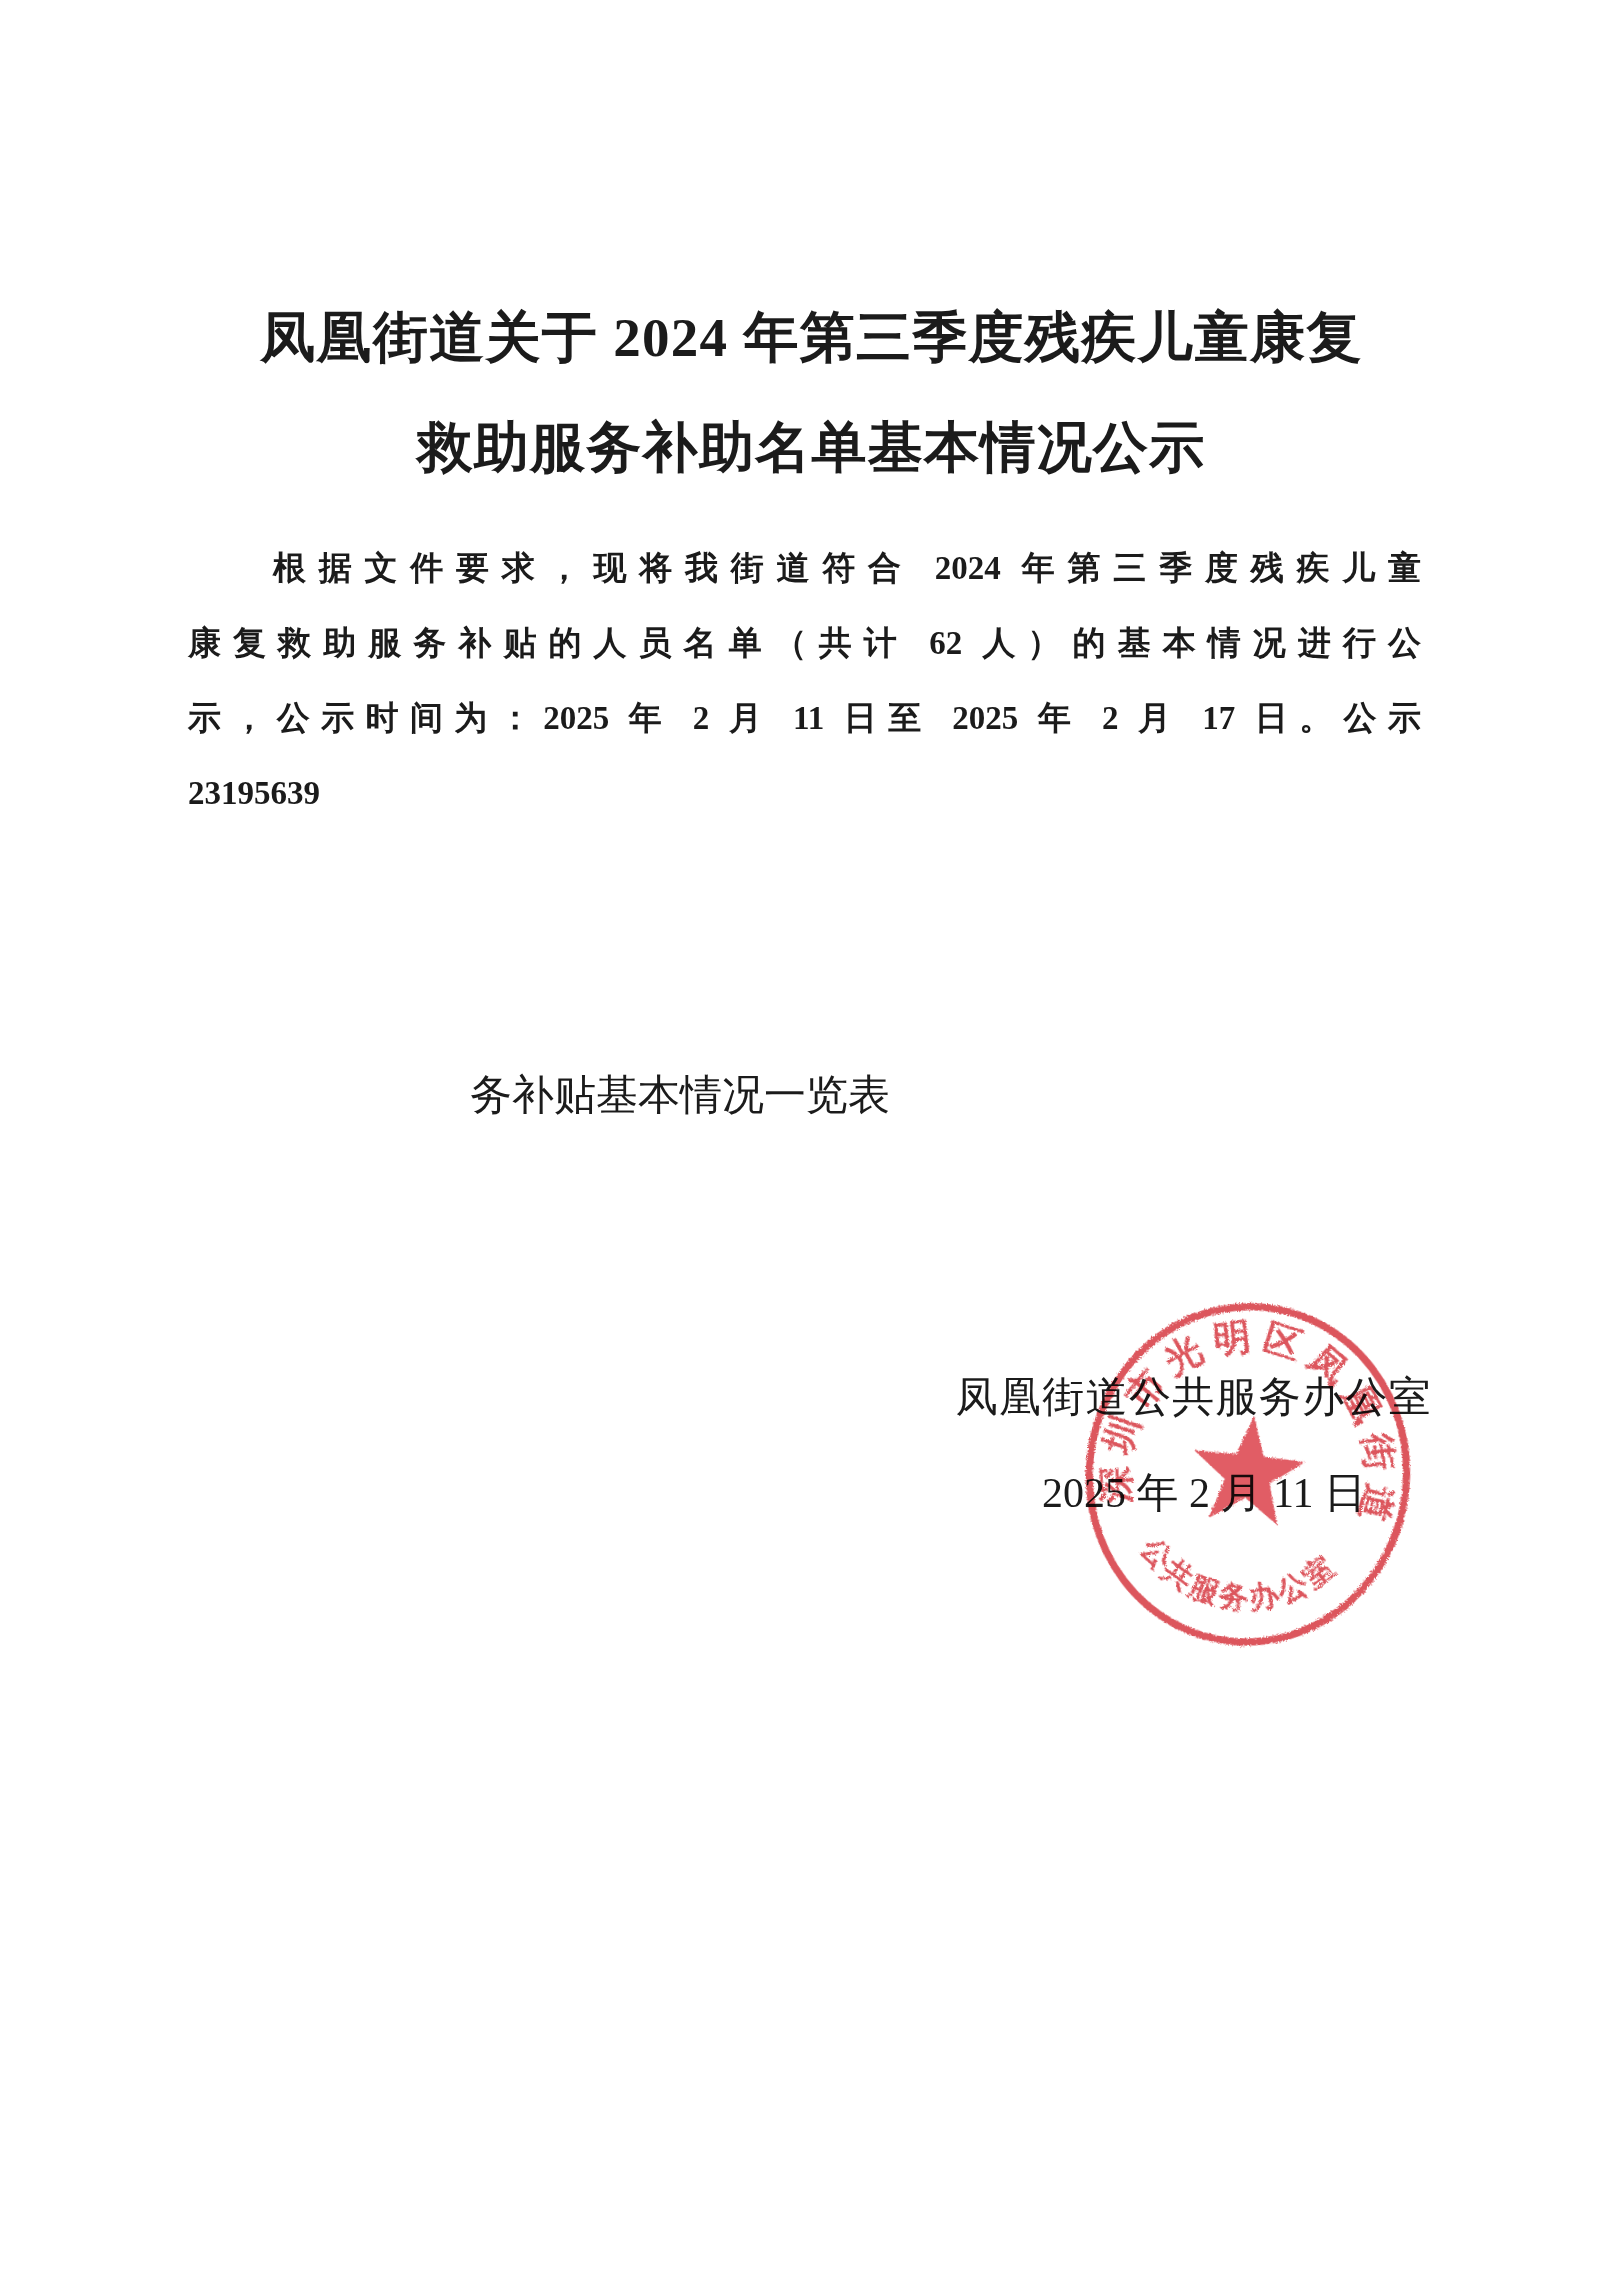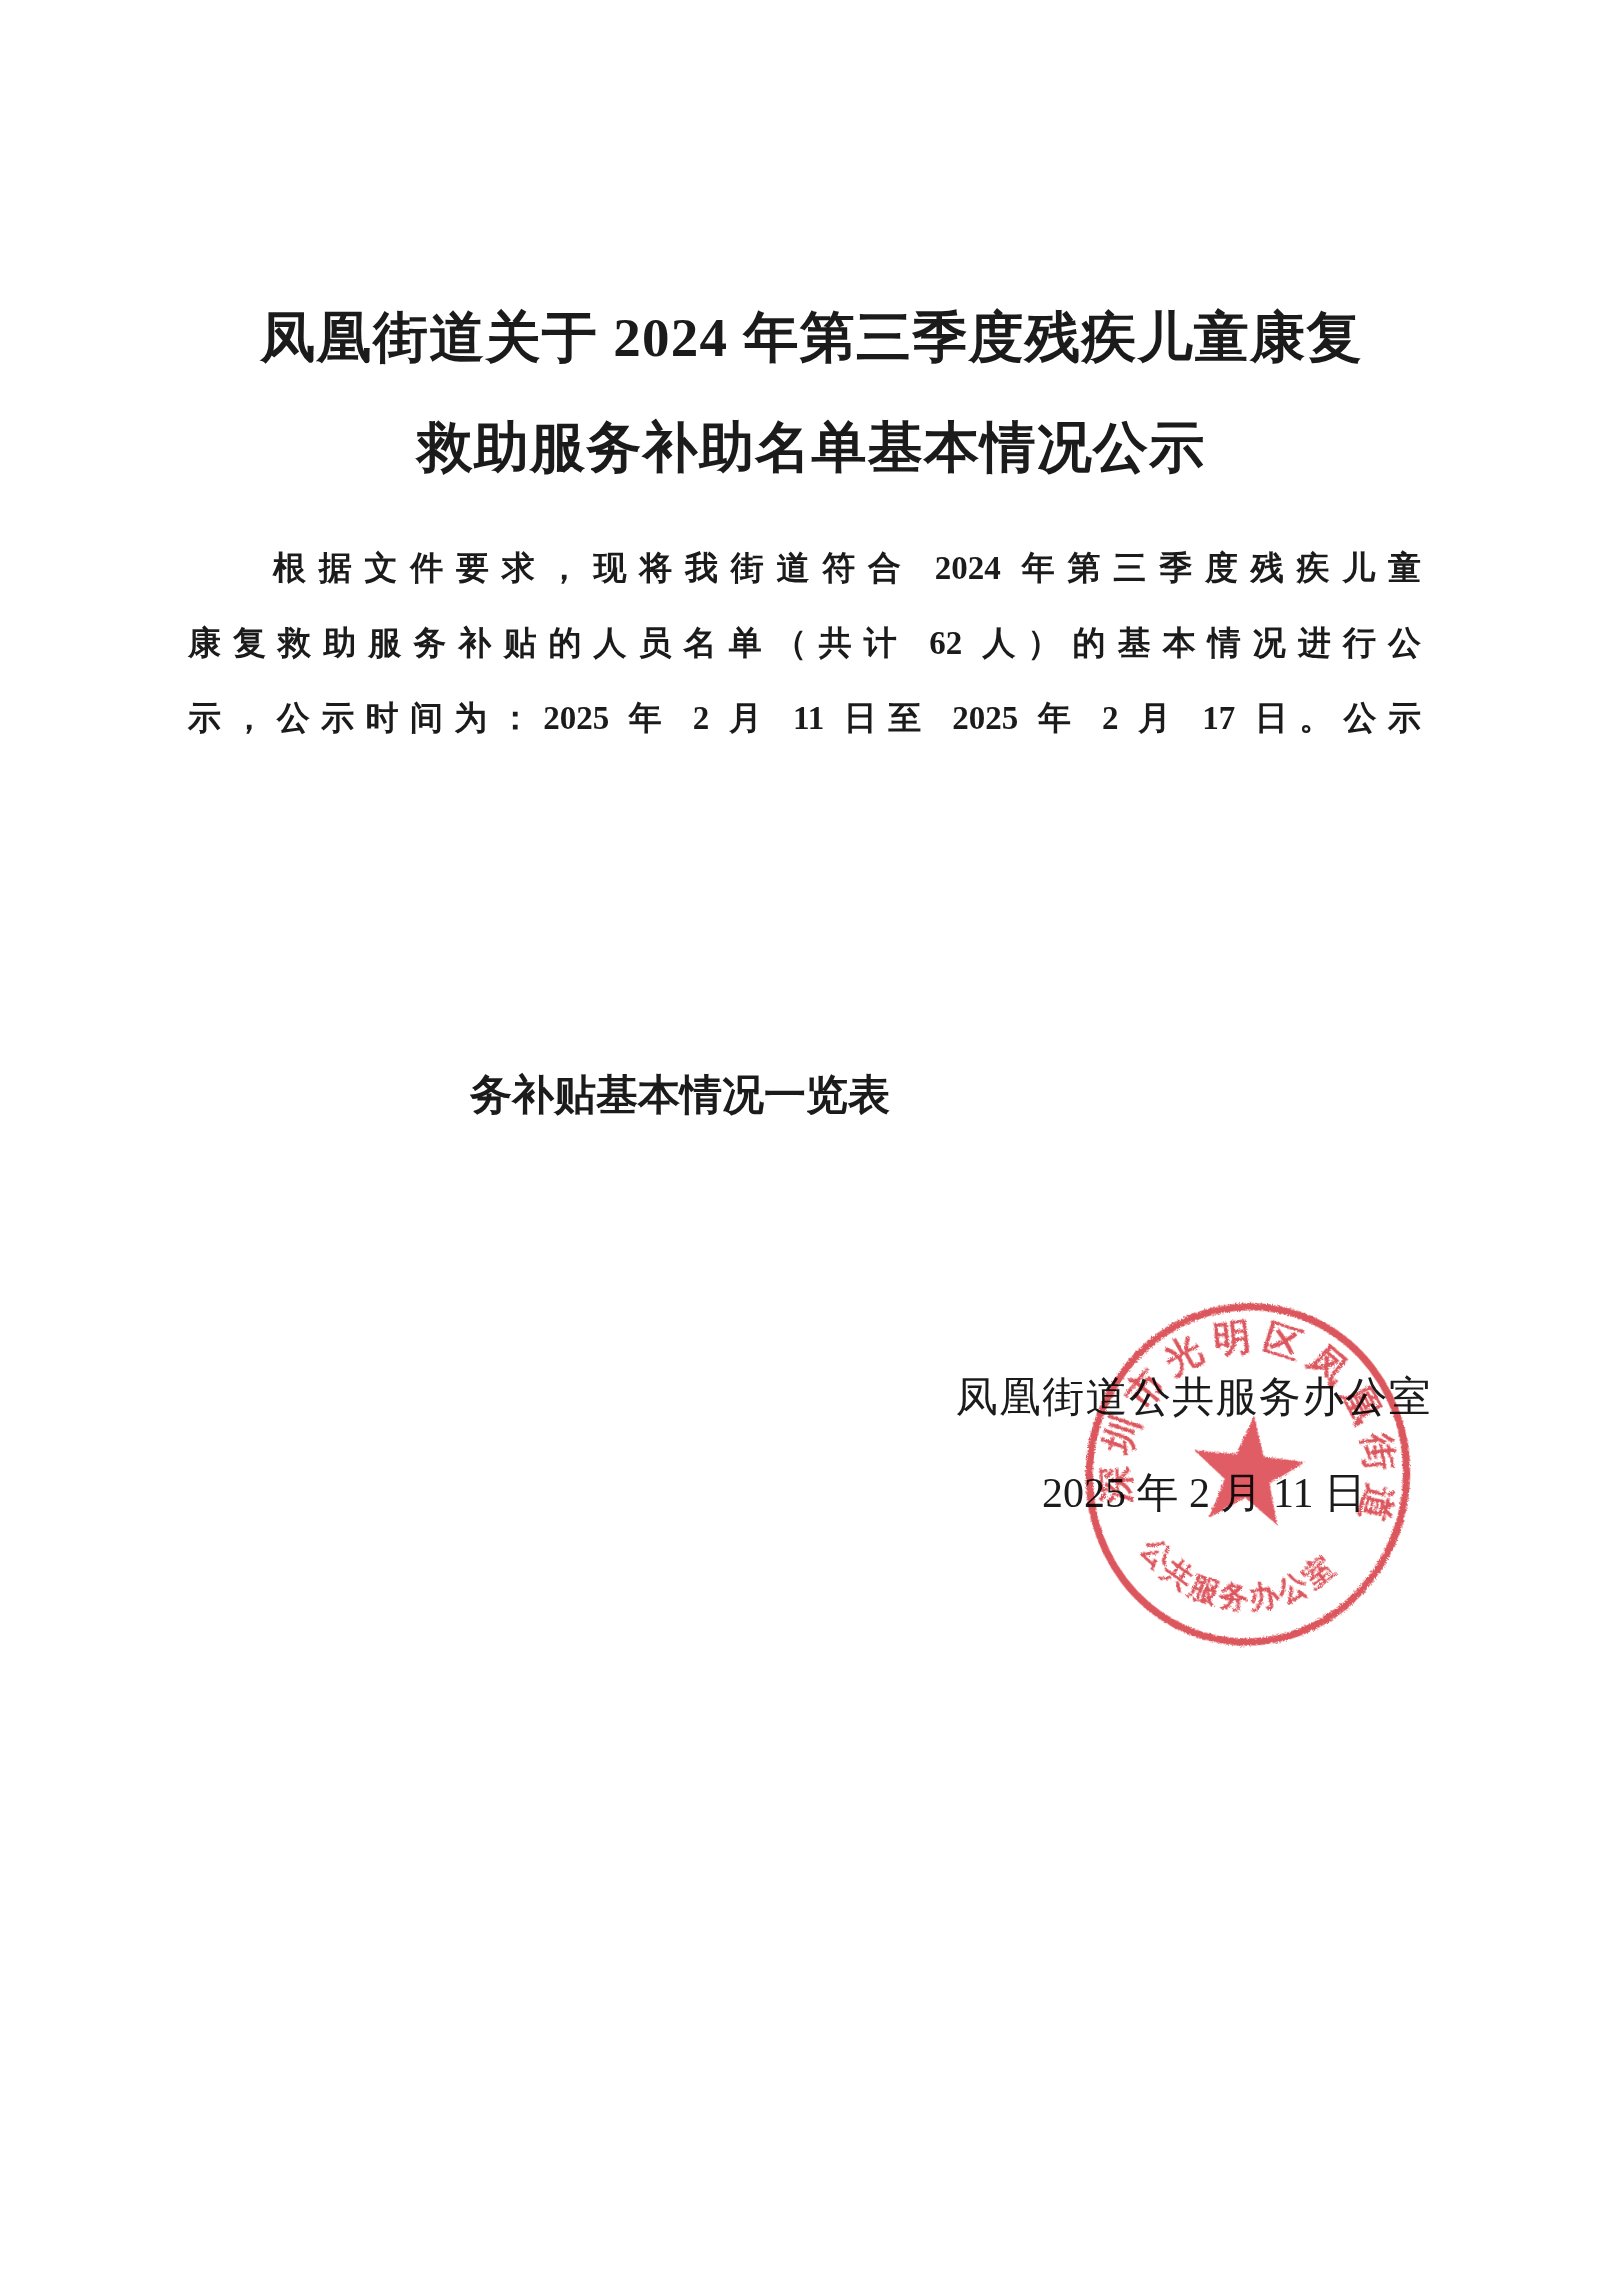--- a/index.html
+++ b/index.html
@@ -29,21 +29,21 @@
     text-align:justify;text-align-last:justify;
     text-justify:inter-character;
   }
   .indent{padding-left:85px;}
   
   .attachment-block{
     position:absolute;top:1058px;left:195px;width:1233px;
     font-size:42px;line-height:75px;
   }
   .att1{padding-left:124px;}
-  .att2{padding-left:275px;white-space:nowrap;font-weight:bold;}
+  .att2{padding-left:275px;white-space:nowrap;}
   
   .signature{
     position:absolute;top:1369px;right:191px;
     font-size:42px;letter-spacing:1.3px;white-space:nowrap;
   }
   .date{
     position:absolute;top:1465px;left:1042px;
     font-size:42px;white-space:nowrap;
   }
   
@@ -68,20 +68,21 @@
 
   <div class="title">
     <div class="title-line">凤凰街道关于 2024 年第三季度残疾儿童康复</div>
     <div class="title-line">救助服务补助名单基本情况公示</div>
   </div>
 
   <div class="body-block">
     <p class="bline j indent">根据文件要求，现将我街道符合 2024 年第三季度残疾儿童</p>
     <p class="bline j">康复救助服务补贴的人员名单（共计 62 人）的基本情况进行公</p>
     <p class="bline j">示，公示时间为：2025 年 2 月 11 日至 2025 年 2 月 17 日。公示</p>
+    <p class="bline">23195639</p>
   </div>
 
   <div class="attachment-block">
     <p class="bline att2">务补贴基本情况一览表</p>
   </div>
 
   <div class="signature">凤凰街道公共服务办公室</div>
 
   <div class="date">2025 年 2 月 11 日</div>
 

